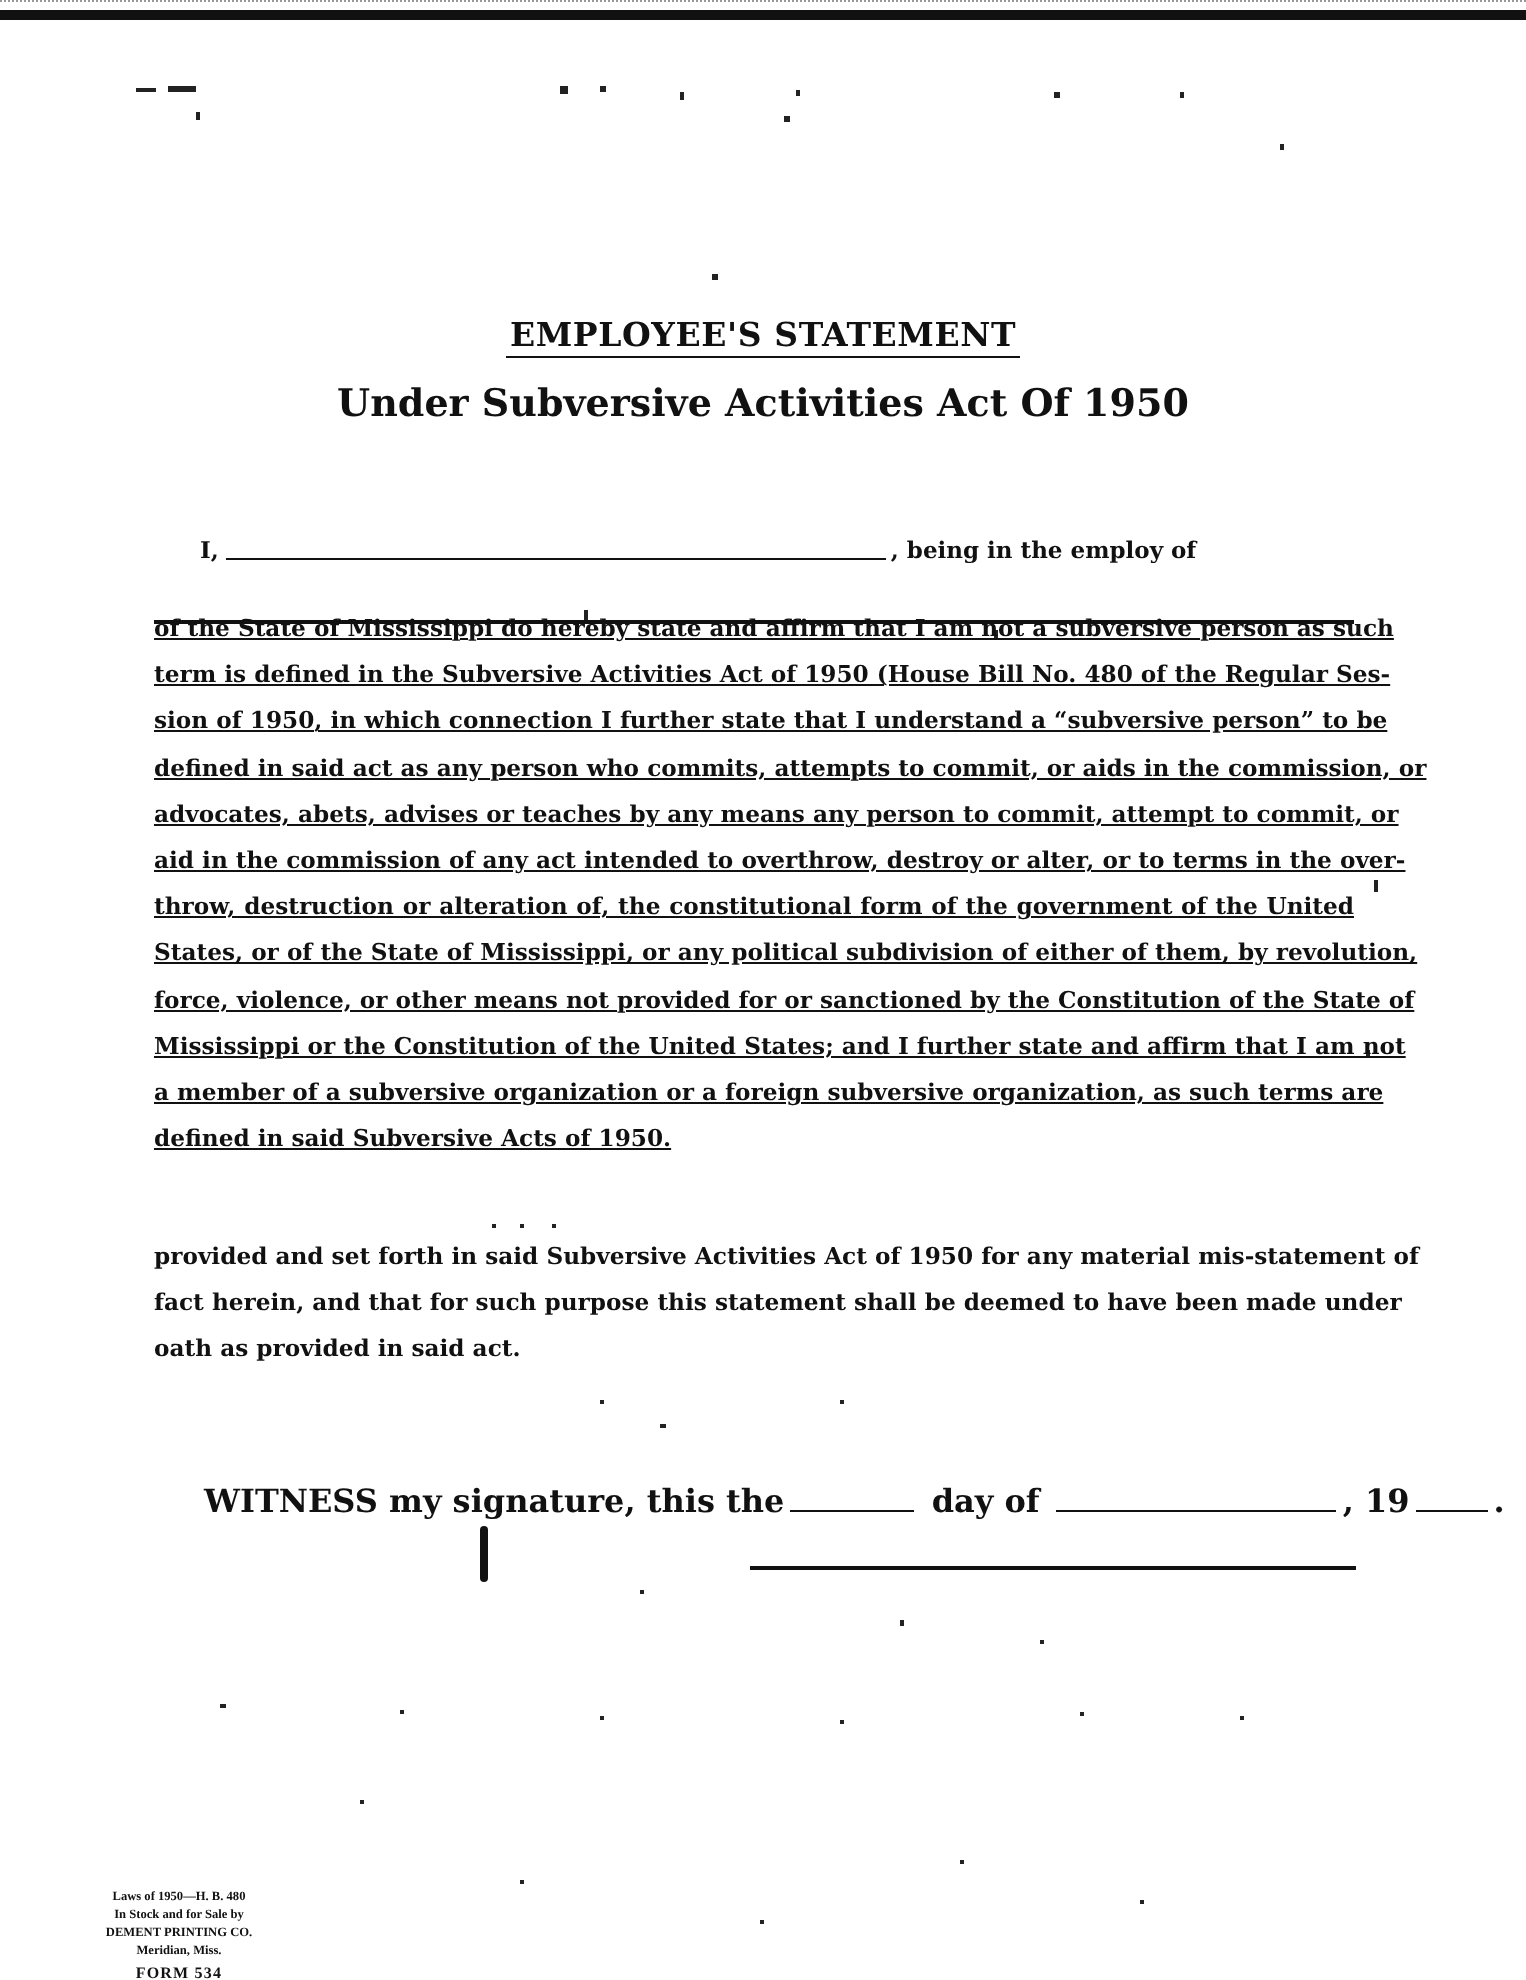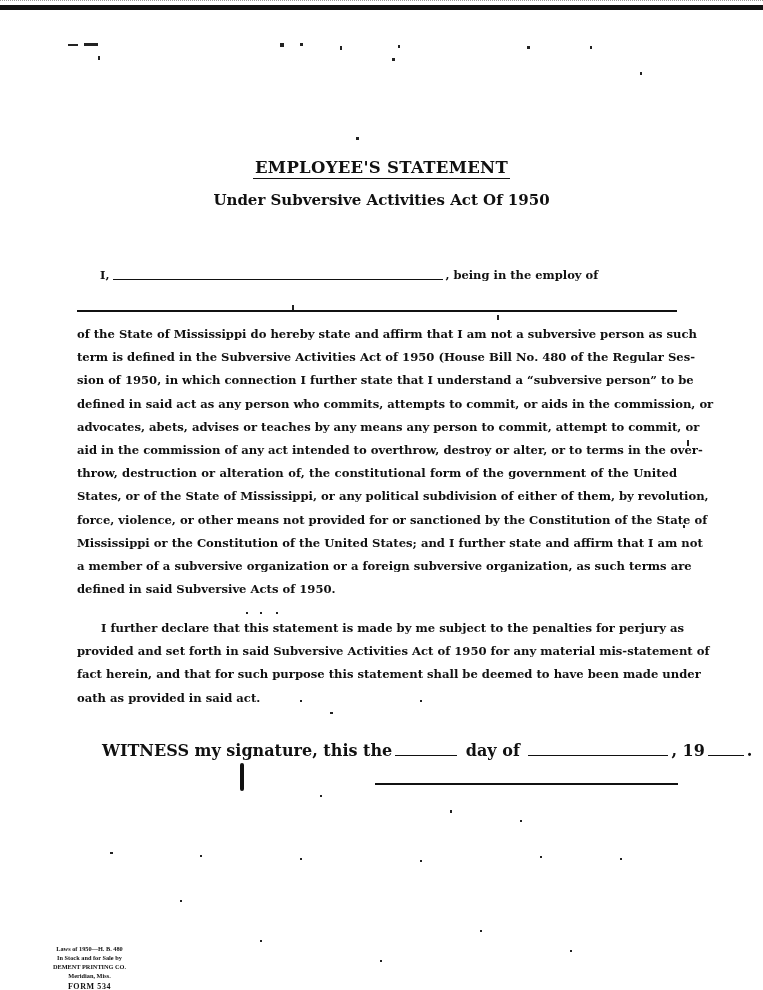--- a/index.html
+++ b/index.html
@@ -21,21 +21,21 @@
     .title {
       position: absolute; left: 0; width: 763px; text-align: center;
       font-weight: bold; font-family: "DejaVu Serif", serif;
     }
     .title.main {
       top: 158px; font-size: 16.5px; letter-spacing: 0.3px;
     }
     .title.main span {
       border-bottom: 1.5px solid #111; padding: 0 2px 1px 2px;
     }
-    .title.sub { top: 191px; font-size: 15px; }
+    .title.sub { top: 191px; font-size: 19px; }
     .name-line {
       position: absolute; left: 100px; top: 268px; width: 500px;
       font-weight: bold; font-size: 11.5px; display: flex; align-items: flex-end;
     }
     .name-line .blank {
       display: inline-block; width: 330px; border-bottom: 1.2px solid #111;
       height: 10px; margin: 0 2px 2px 4px;
     }
     .rule {
       position: absolute; left: 77px; width: 600px; height: 2px; background: #111;
@@ -118,37 +118,36 @@
 <div class="title sub">Under Subversive Activities Act Of 1950</div>
 
 <div class="name-line">
   <span>I,</span>
   <span class="blank"></span>
   <span>, being in the employ of</span>
 </div>
 
 <div class="rule" style="top:310px;"></div>
 
-<div class="para" style="top:323px;">
+<div class="para" style="top:303px;text-decoration:underline;">
   <span class="ln">of the State of Mississippi do hereby state and affirm that I am not a subversive person as such</span>
   <span class="ln">term is defined in the Subversive Activities Act of 1950 (House Bill No. 480 of the Regular Ses-</span>
   <span class="ln">sion of 1950, in which connection I further state that I understand a “subversive person” to be</span>
   <span class="ln">defined in said act as any person who commits, attempts to commit, or aids in the commission, or</span>
   <span class="ln">advocates, abets, advises or teaches by any means any person to commit, attempt to commit, or</span>
   <span class="ln">aid in the commission of any act intended to overthrow, destroy or alter, or to terms in the over-</span>
   <span class="ln">throw, destruction or alteration of, the constitutional form of the government of the United</span>
   <span class="ln">States, or of the State of Mississippi, or any political subdivision of either of them, by revolution,</span>
   <span class="ln">force, violence, or other means not provided for or sanctioned by the Constitution of the State of</span>
   <span class="ln">Mississippi or the Constitution of the United States; and I further state and affirm that I am not</span>
   <span class="ln">a member of a subversive organization or a foreign subversive organization, as such terms are</span>
   <span class="ln last">defined in said Subversive Acts of 1950.</span>
 </div>
 
 <div class="para" style="top:617px;">
-  <span class="ln indent">I further declare that this statement is made by me subject to the penalties for perjury as</span>
   <span class="ln">provided and set forth in said Subversive Activities Act of 1950 for any material mis-statement of</span>
   <span class="ln">fact herein, and that for such purpose this statement shall be deemed to have been made under</span>
   <span class="ln last">oath as provided in said act.</span>
 </div>
 
 <div class="witness">
   <span>WITNESS my signature, this the</span><span class="blank" style="width:62px;"></span>
   <span>day of</span>
   <span class="blank" style="width:140px;"></span><span>, 19</span><span class="blank" style="width:36px;"></span><span>.</span>
 </div>

